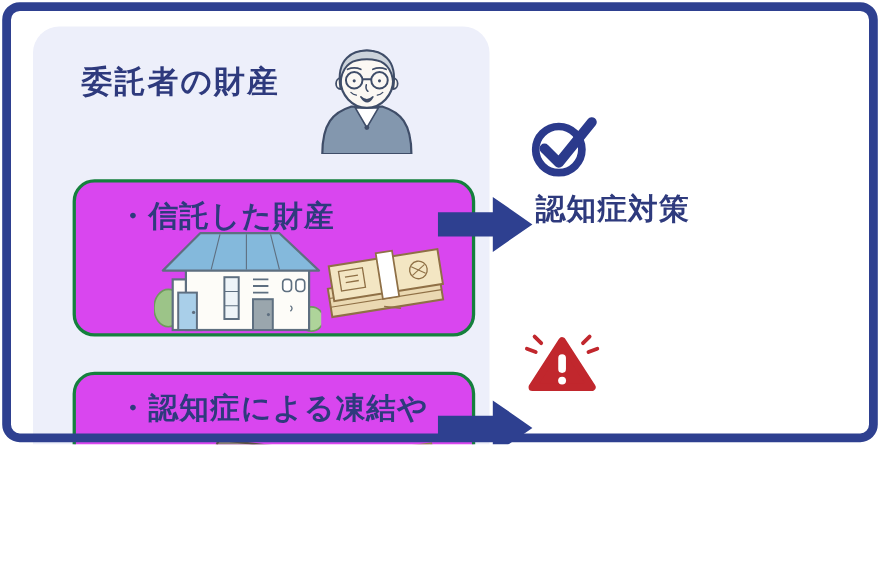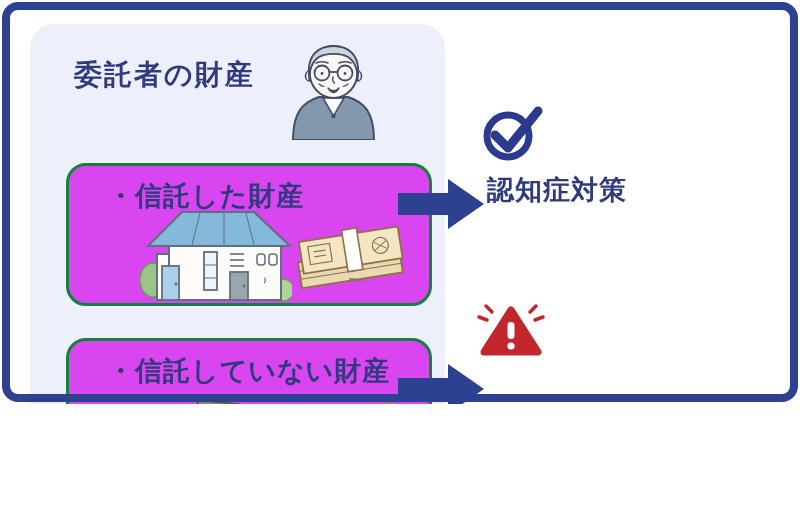--- a/index.html
+++ b/index.html
@@ -73,21 +73,21 @@
       <path d="M42,48 Q47.5,53.5 53,48 Q48,57 42,48 Z" fill="#7a5650" stroke="#3f4d68" stroke-width="1.4" stroke-linejoin="round"></path>
       <path d="M33,44 Q35,46 38,46.5" fill="none" stroke="#3f4d68" stroke-width="1.2" stroke-linecap="round"></path>
       <path d="M62,44 Q60,46 57,46.5" fill="none" stroke="#3f4d68" stroke-width="1.2" stroke-linecap="round"></path>
     </svg>
 
     <div class="asset-box box1">
       <div class="box-label">・信託した財産</div>
     </div>
 
     <div class="asset-box box2">
-      <div class="box-label">・信託していない財産</div>
+      <div class="box-label">・認知症による凍結や</div>
     </div>
 
     <svg class="illus house" width="152" height="100" viewBox="0 0 152 100">
       <ellipse cx="13" cy="76" rx="13" ry="17" fill="#9cc488" stroke="#6f9a5e" stroke-width="1.5"></ellipse>
       <ellipse cx="143" cy="86" rx="11" ry="11" fill="#aed49a" stroke="#6f9a5e" stroke-width="1.5"></ellipse>
       <rect x="17" y="50" width="26" height="46" fill="#fdfcf8" stroke="#5e6f80" stroke-width="2"></rect>
       <rect x="29" y="40" width="112" height="56" fill="#fdfcf8" stroke="#5e6f80" stroke-width="2"></rect>
       <polygon points="8,42 42,8 114,8 150,42" fill="#84b9dc" stroke="#5e6f80" stroke-width="2" stroke-linejoin="round"></polygon>
       <line x1="60" y1="9" x2="52" y2="41" stroke="#5e6f80" stroke-width="1"></line>
       <line x1="84" y1="9" x2="84" y2="41" stroke="#5e6f80" stroke-width="1"></line>

